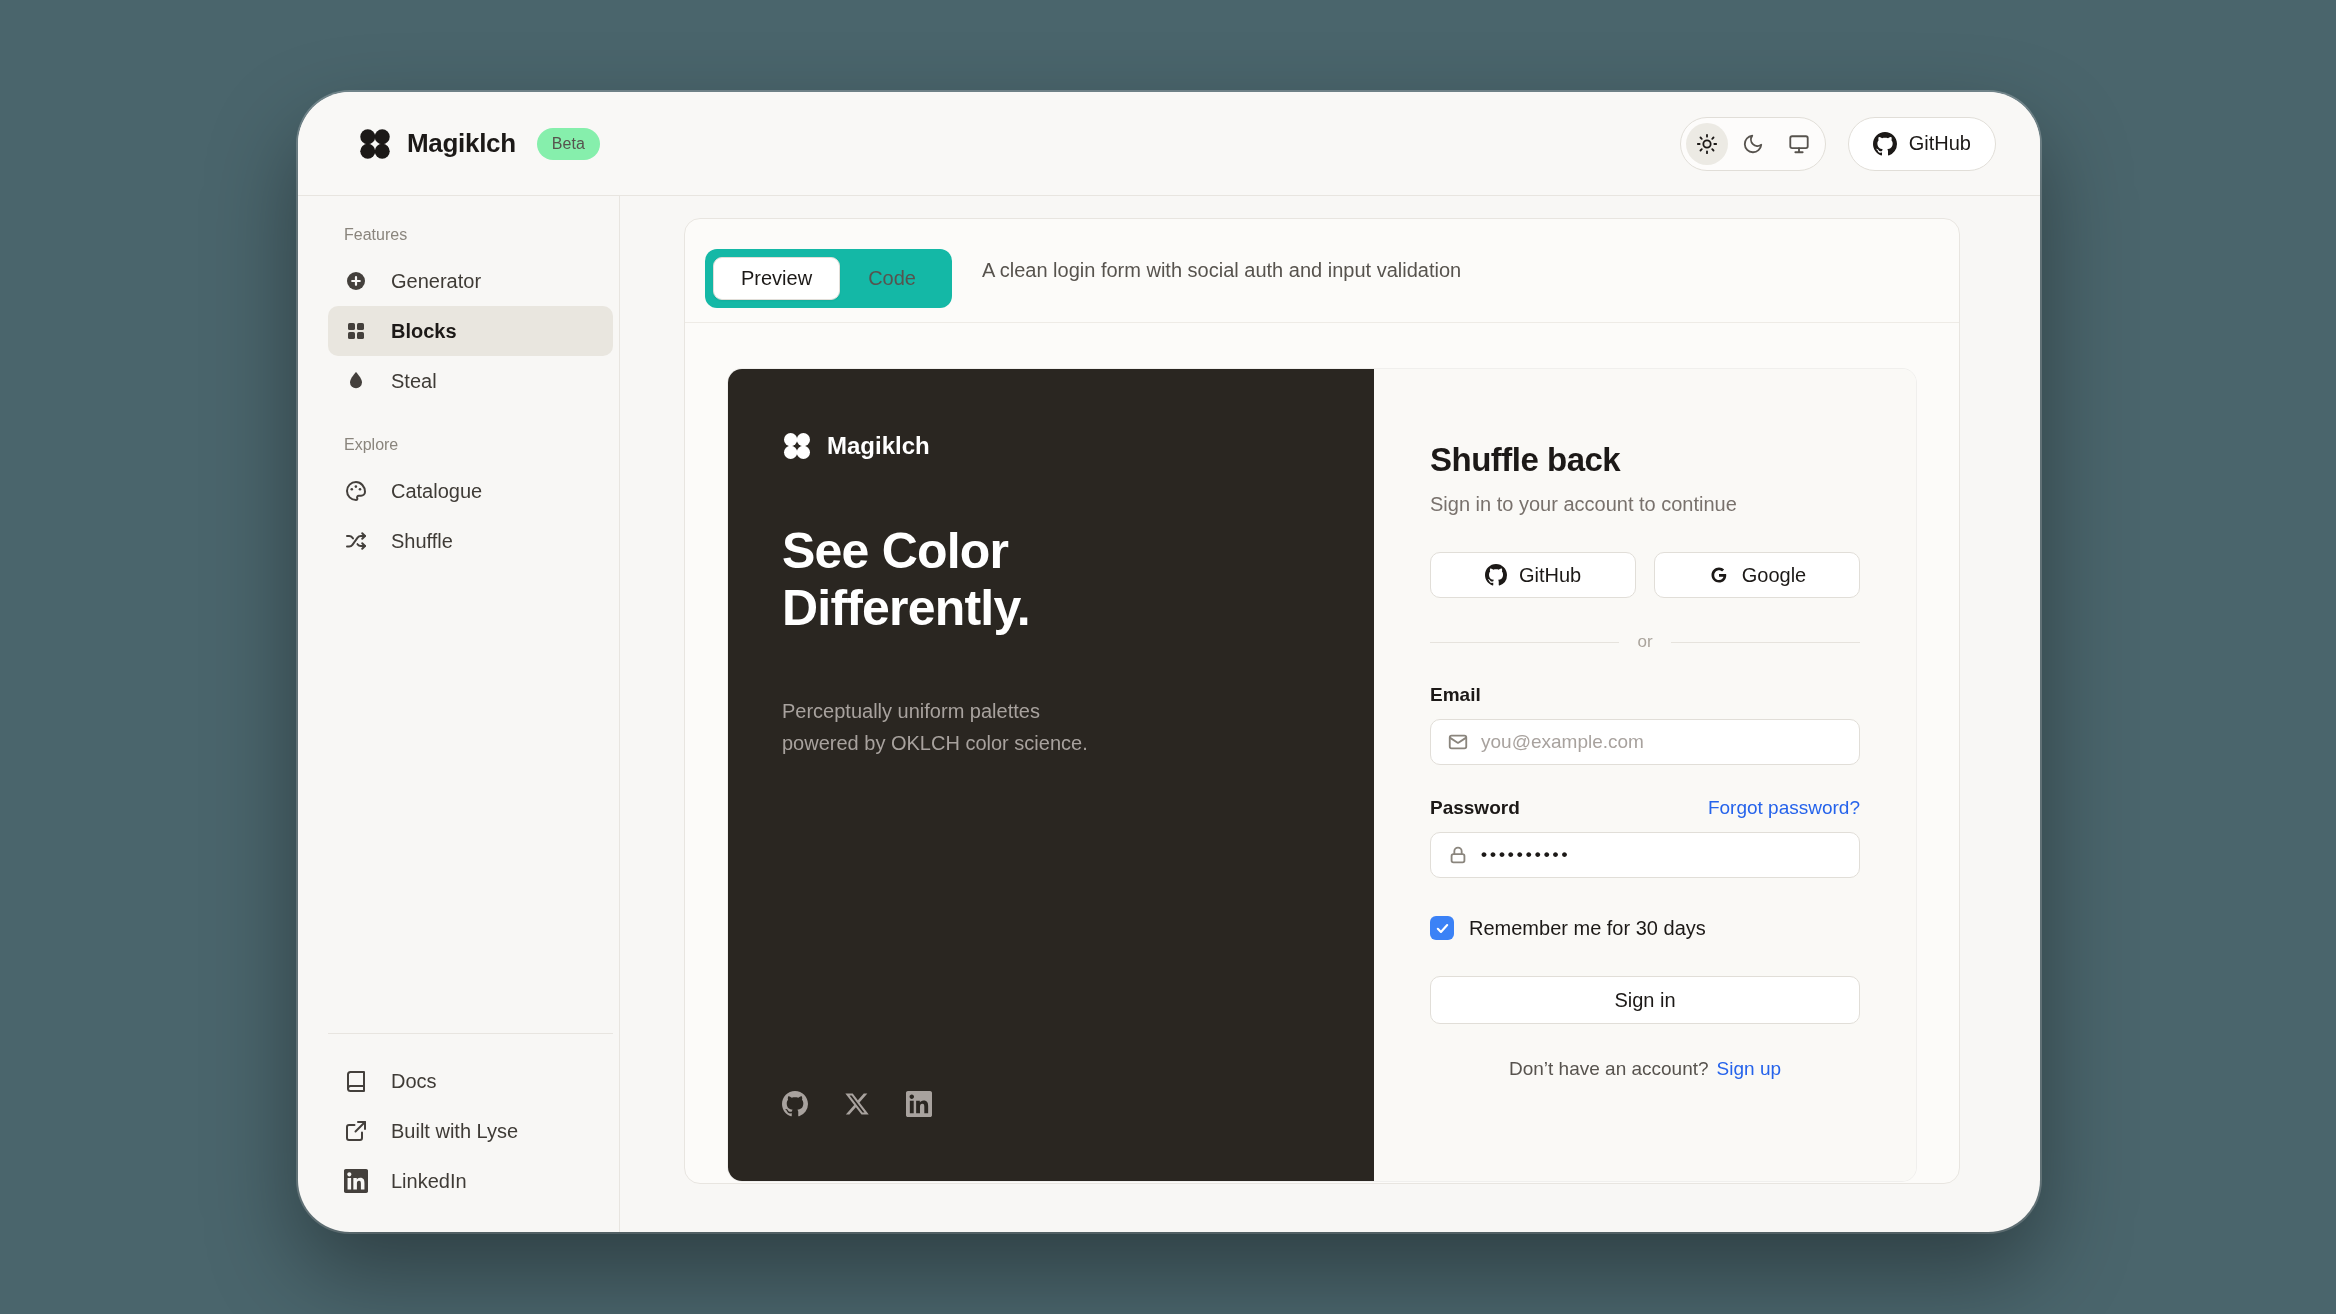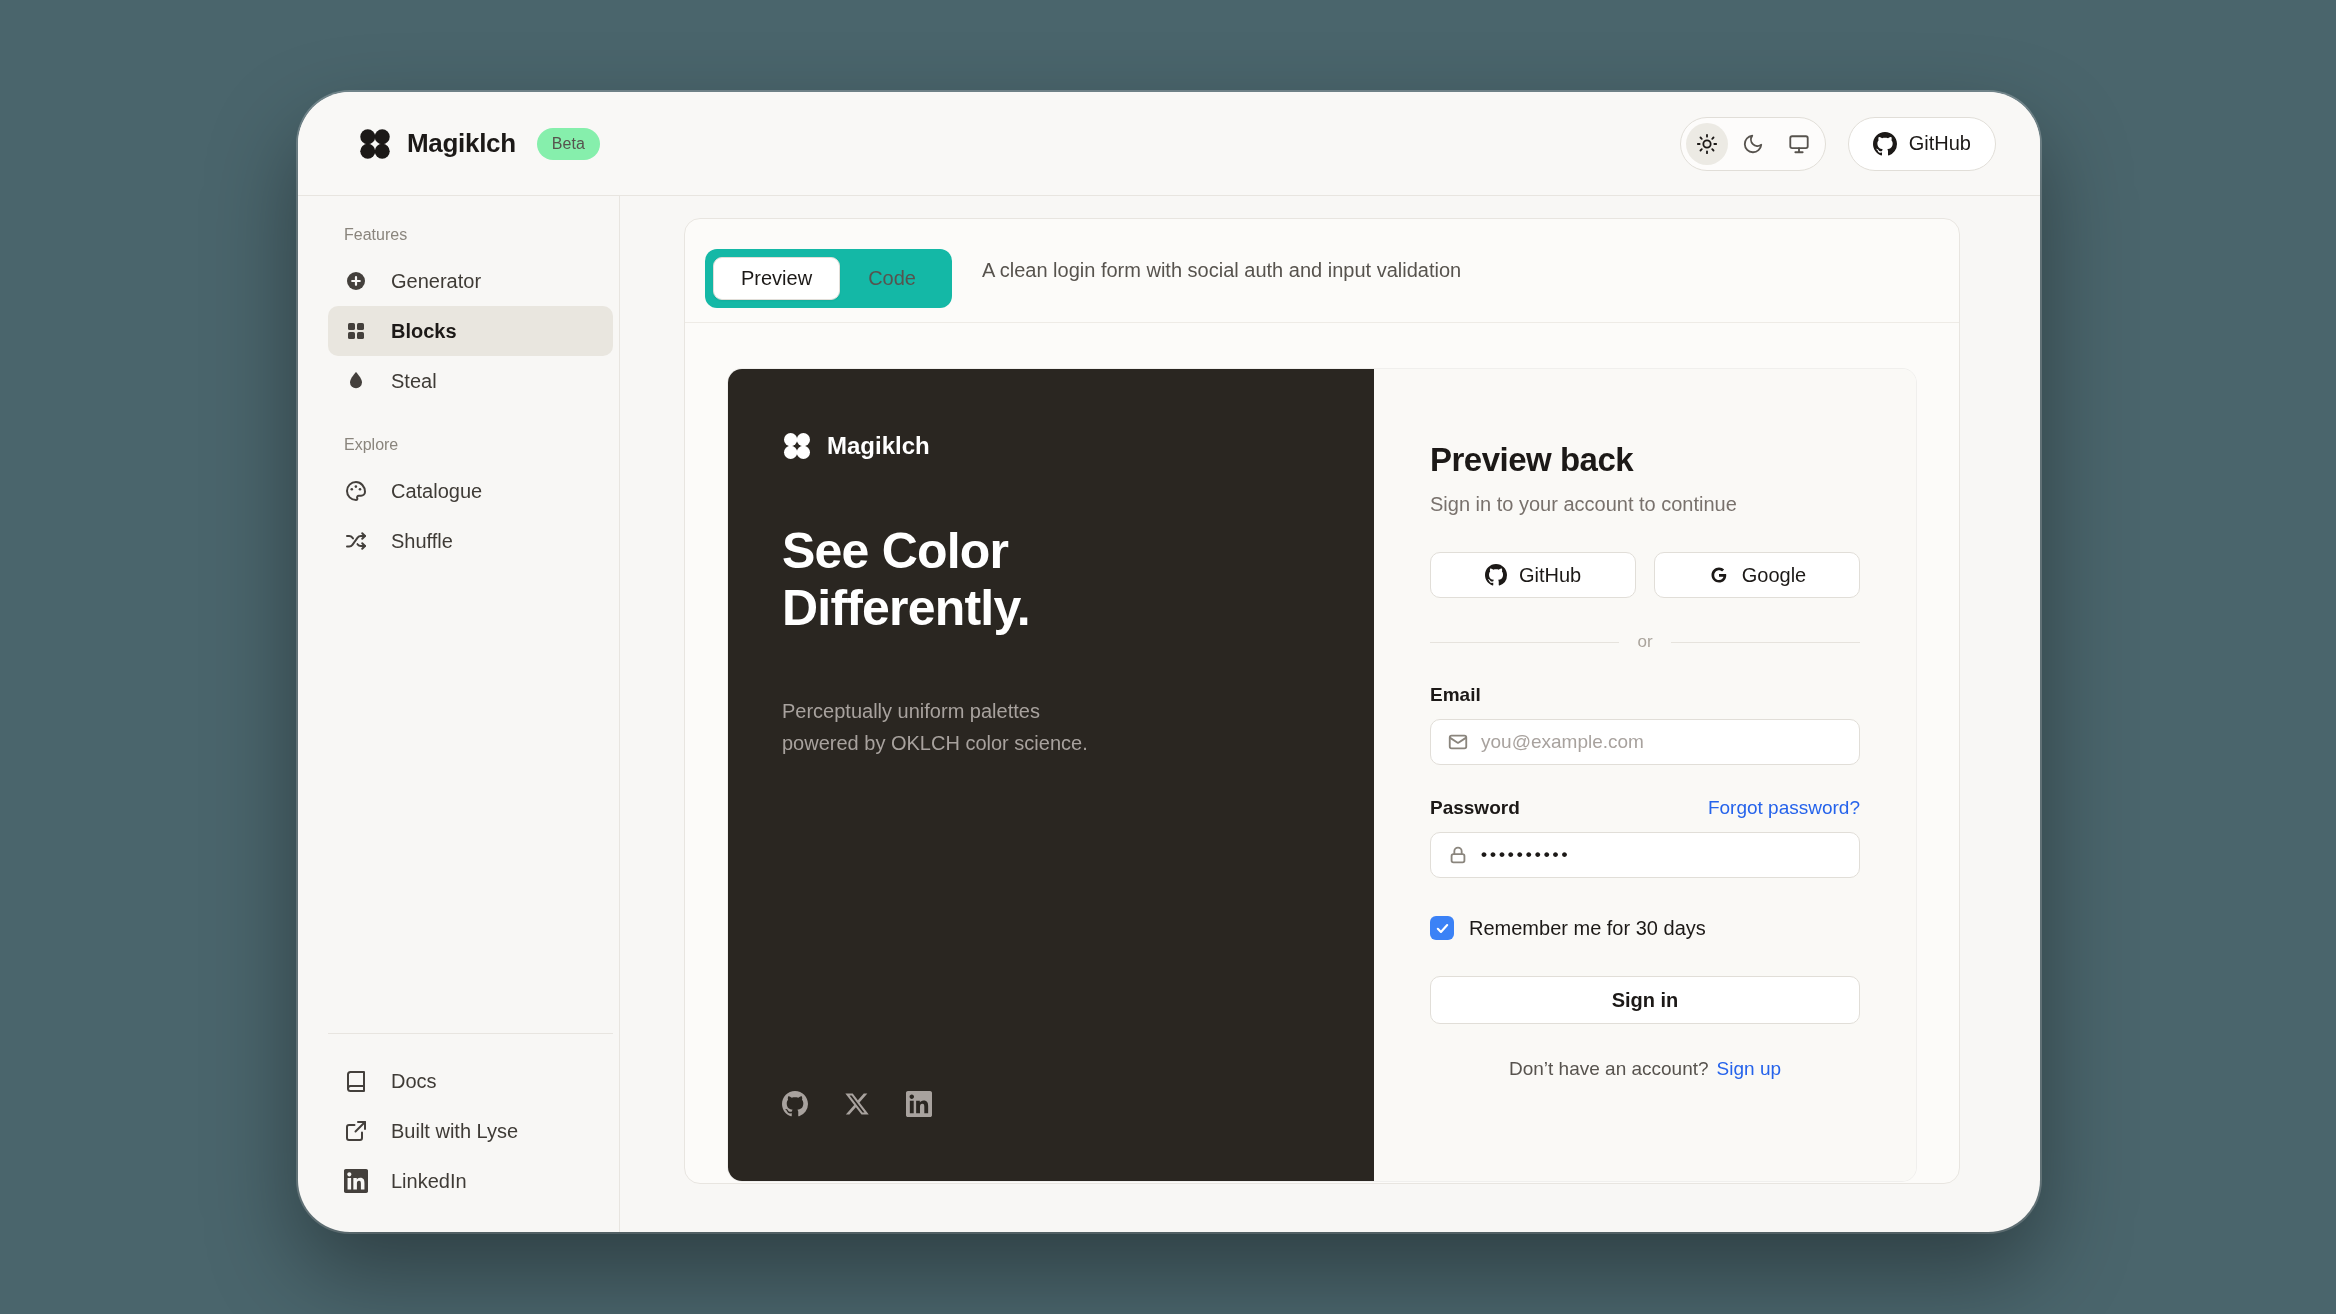--- a/index.html
+++ b/index.html
@@ -139,21 +139,21 @@
   .input input.pw { letter-spacing:3px; font-size:17px; font-weight:700; }
   .pw-row { margin-top:32px; display:flex; align-items:center; justify-content:space-between; }
   .link { color:#2563eb; font-size:19px; text-decoration:none; cursor:pointer; }
   .remember { margin-top:38px; display:flex; align-items:center; gap:15px; font-size:20px; color:#1c1917; }
   .checkbox {
     width:24px; height:24px; border-radius:6px; background:#3b82f6; border:none;
     display:flex; align-items:center; justify-content:center; cursor:pointer; color:#ffffff;
   }
   .submit {
     margin-top:36px; width:100%; height:48px; background:#ffffff; border:1px solid #e1ded8;
-    border-radius:10px; font-size:20px; font-weight:700; color:#1c1917; cursor:pointer; font-family:inherit;
+    border-radius:10px; font-size:20px; font-weight:400; color:#1c1917; cursor:pointer; font-family:inherit;
   }
   .signup { margin-top:34px; text-align:center; font-size:19px; color:#57534e; }
   .signup .link { margin-left:8px; }
 </style>
 </head>
 <body>
 
 <div class="window">
 
   <header class="app-header">
@@ -340,21 +340,21 @@
                 </a>
                 <a>
                   <svg viewBox="0 0 24 24" class="fi">
                       <path d="M20.447 20.452h-3.554v-5.569c0-1.328-.027-3.037-1.852-3.037-1.853 0-2.136 1.445-2.136 2.939v5.667H9.351V9h3.414v1.561h.046c.477-.9 1.637-1.85 3.37-1.85 3.601 0 4.267 2.37 4.267 5.455v6.286zM5.337 7.433c-1.144 0-2.063-.926-2.063-2.065 0-1.138.92-2.063 2.063-2.063 1.14 0 2.064.925 2.064 2.063 0 1.139-.925 2.065-2.064 2.065zm1.782 13.019H3.555V9h3.564v11.452zM22.225 0H1.771C.792 0 0 .774 0 1.729v20.542C0 23.227.792 24 1.771 24h20.451C23.2 24 24 23.227 24 22.271V1.729C24 .774 23.2 0 22.225 0z"></path>
                     </svg>
                 </a>
               </div>
             </div>
 
             <div class="login">
-              <h2 class="login-title">Preview back</h2>
+              <h2 class="login-title">Shuffle back</h2>
               <p class="login-sub">Sign in to your account to continue</p>
 
               <div class="social-row">
                 <button class="social-btn">
                   <span>
                     <svg viewBox="0 0 16 16" class="fi" width="22" height="22">
                         <path d="M8 0C3.58 0 0 3.58 0 8c0 3.54 2.29 6.53 5.47 7.59.4.07.55-.17.55-.38 0-.19-.01-.82-.01-1.49-2.01.37-2.53-.49-2.69-.94-.09-.23-.48-.94-.82-1.13-.28-.15-.68-.52-.01-.53.63-.01 1.08.58 1.23.82.72 1.21 1.87.87 2.33.66.07-.52.28-.87.51-1.07-1.78-.2-3.64-.89-3.64-3.95 0-.87.31-1.59.82-2.15-.08-.2-.36-1.02.08-2.12 0 0 .67-.21 2.2.82.64-.18 1.32-.27 2-.27s1.36.09 2 .27c1.53-1.04 2.2-.82 2.2-.82.44 1.1.16 1.92.08 2.12.51.56.82 1.27.82 2.15 0 3.07-1.87 3.75-3.65 3.95.29.25.54.73.54 1.48 0 1.07-.01 1.93-.01 2.2 0 .21.15.46.55.38A8.013 8.013 0 0 0 16 8c0-4.42-3.58-8-8-8z"></path>
                       </svg>
                   </span>
                   <span>GitHub</span>

